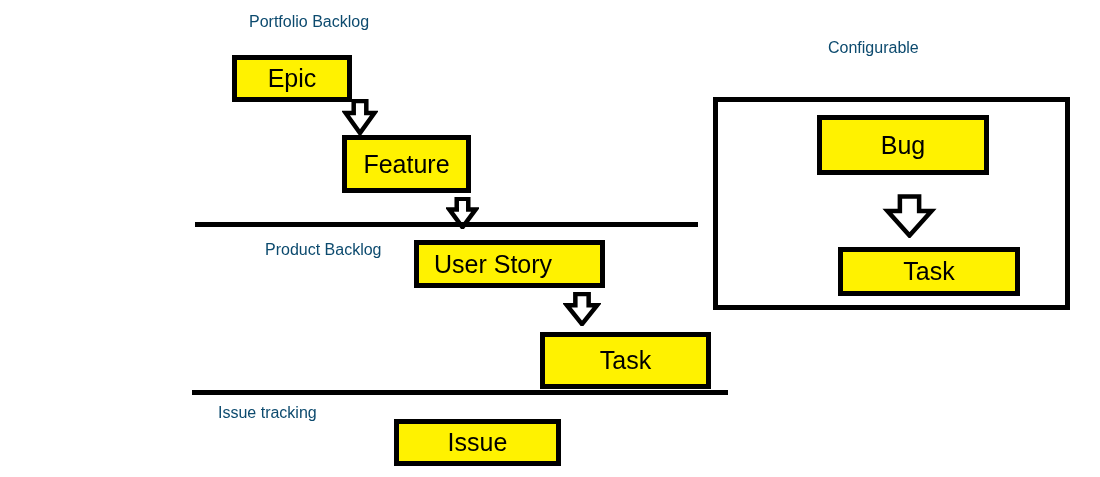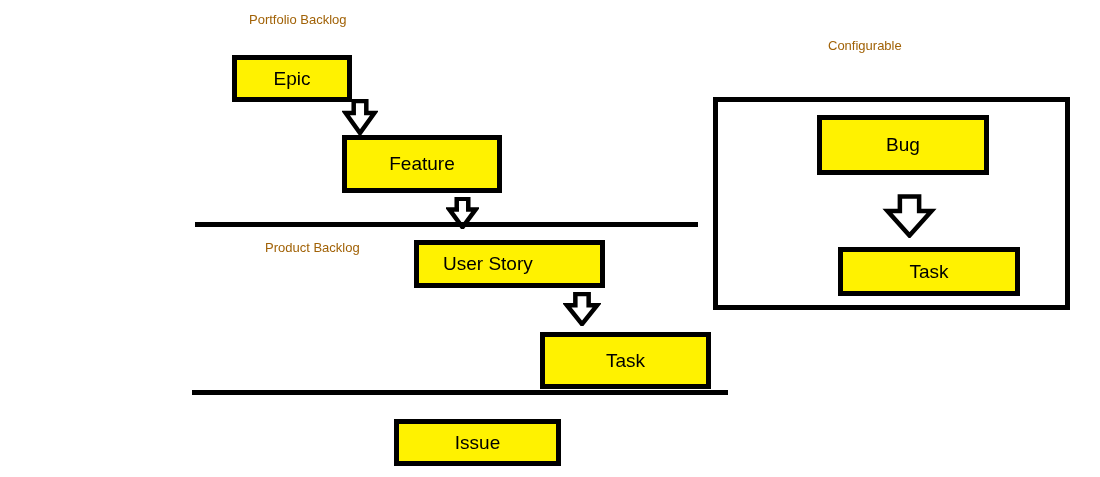--- a/index.html
+++ b/index.html
@@ -11,40 +11,40 @@
   .canvas {
     position: relative;
     width: 1100px;
     height: 477px;
     background: #ffffff;
     overflow: hidden;
     color: #000000;
   }
   .section-label {
     position: absolute;
-    font-size: 13px;
+    font-size: 16px;
     line-height: 1.1;
-    color: #a16207;
+    color: #0c4a6e;
     white-space: nowrap;
   }
   .node {
     position: absolute;
     box-sizing: border-box;
     background: #FFF200;
     border: 5px solid #000000;
     display: flex;
     align-items: center;
     justify-content: center;
-    font-size: 19px;
+    font-size: 25px;
     color: #000000;
     white-space: nowrap;
   }
   .node.left-align {
     justify-content: flex-start;
-    padding-left: 24px;
+    padding-left: 15px;
   }
   .group-box {
     position: absolute;
     box-sizing: border-box;
     background: transparent;
     border: 5px solid #000000;
   }
   .hline {
     position: absolute;
     height: 5px;
@@ -54,21 +54,21 @@
     position: absolute;
   }
 
   
   #lbl-portfolio   { left: 249px; top: 13px; }
   #lbl-product     { left: 265px; top: 241px; text-align: right; }
   #lbl-issuetrack  { left: 218px; top: 404px; }
   #lbl-config      { left: 828px; top: 39px; }
 
   #node-epic       { left: 232px; top: 55px;  width: 120px; height: 47px; }
-  #node-feature    { left: 342px; top: 135px; width: 160px; height: 58px; }
+  #node-feature    { left: 342px; top: 135px; width: 129px; height: 58px; }
   #node-userstory  { left: 414px; top: 240px; width: 191px; height: 48px; }
   #node-task       { left: 540px; top: 332px; width: 171px; height: 57px; }
   #node-issue      { left: 394px; top: 419px; width: 167px; height: 47px; }
 
   #box-configurable { left: 713px; top: 97px; width: 357px; height: 213px; }
   #node-bug        { left: 817px; top: 115px; width: 172px; height: 60px; }
   #node-task2      { left: 838px; top: 247px; width: 182px; height: 49px; }
 
   #line-product    { left: 195px; top: 222px; width: 503px; }
   #line-issue      { left: 192px; top: 390px; width: 536px; }
@@ -82,20 +82,21 @@
 <body>
 
 <div class="canvas">
 
   <div id="lbl-portfolio" class="section-label">Portfolio Backlog</div>
 
   <div id="lbl-config" class="section-label">Configurable</div>
 
   <div id="lbl-product" class="section-label">Product Backlog</div>
 
+  <div id="lbl-issuetrack" class="section-label">Issue tracking</div>
 
   <div id="node-epic" class="node">Epic</div>
 
   <svg id="arrow-1" class="arrow" viewBox="0 0 40 36" preserveAspectRatio="none">
     <polygon points="13,2 27,2 27,14 36,14 20,34 4,14 13,14" fill="#ffffff" stroke="#000000" stroke-width="4.5" vector-effect="non-scaling-stroke" stroke-linejoin="miter"></polygon>
   </svg>
 
   <div id="node-feature" class="node">Feature</div>
 
   <svg id="arrow-2" class="arrow" viewBox="0 0 40 36" preserveAspectRatio="none">

